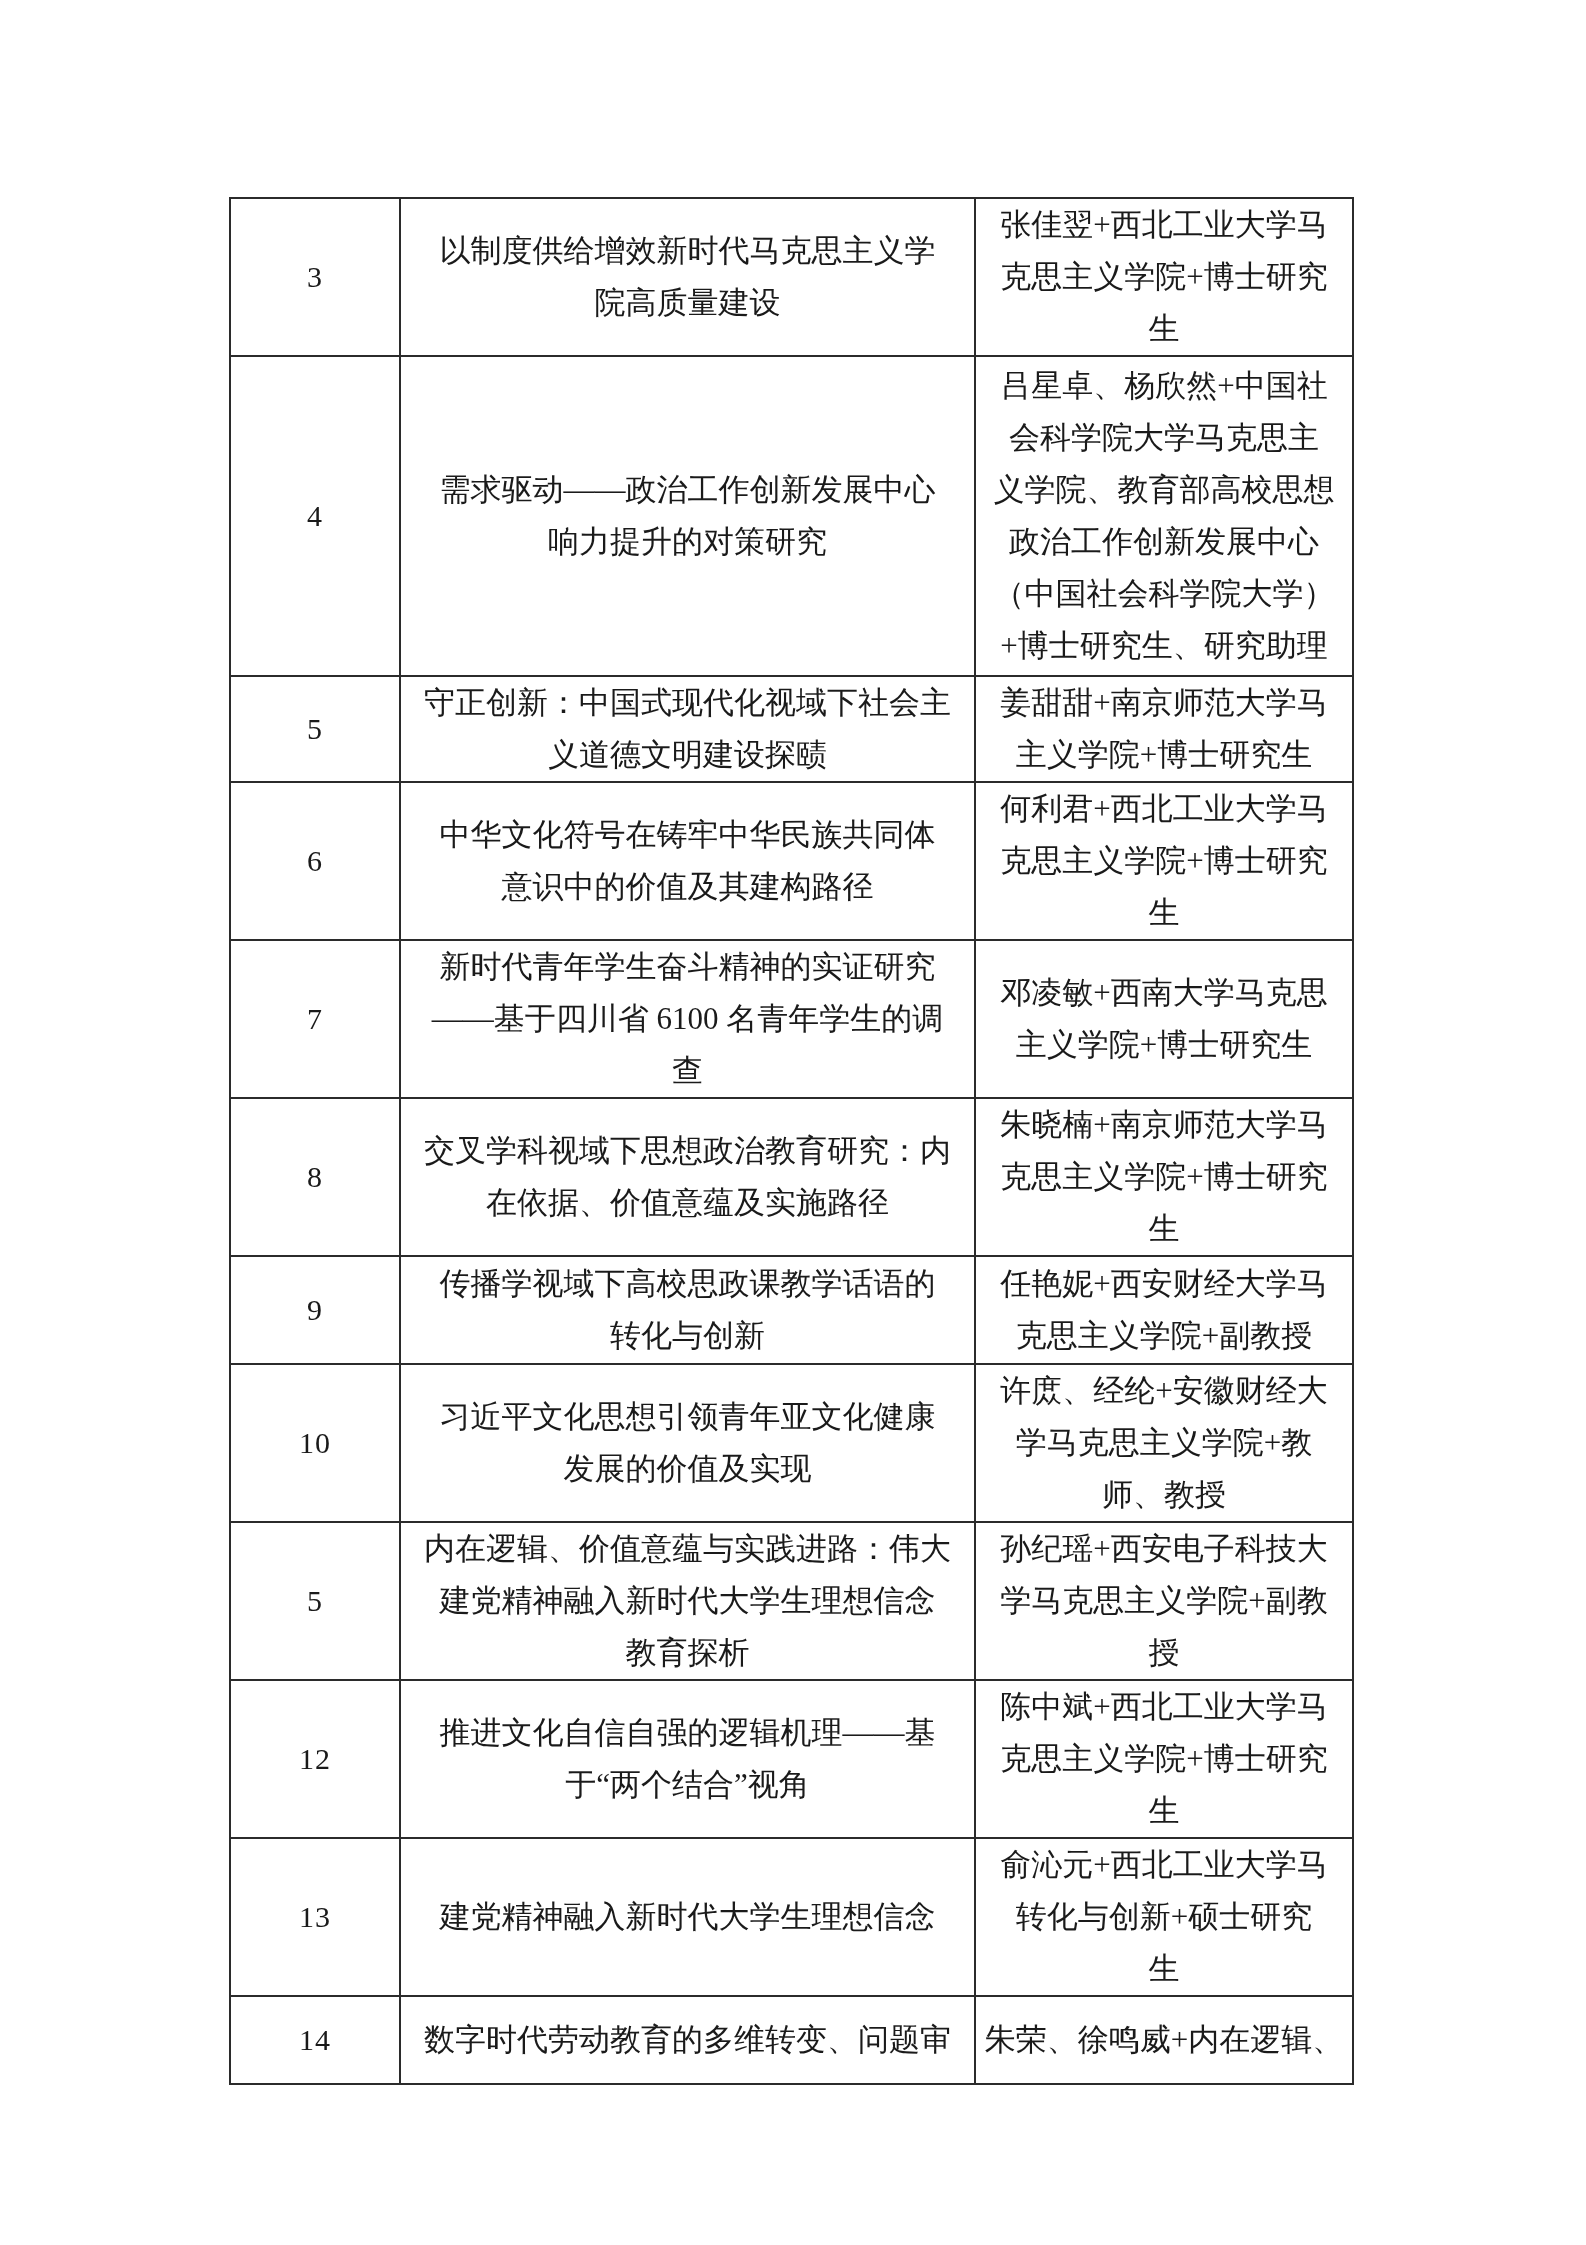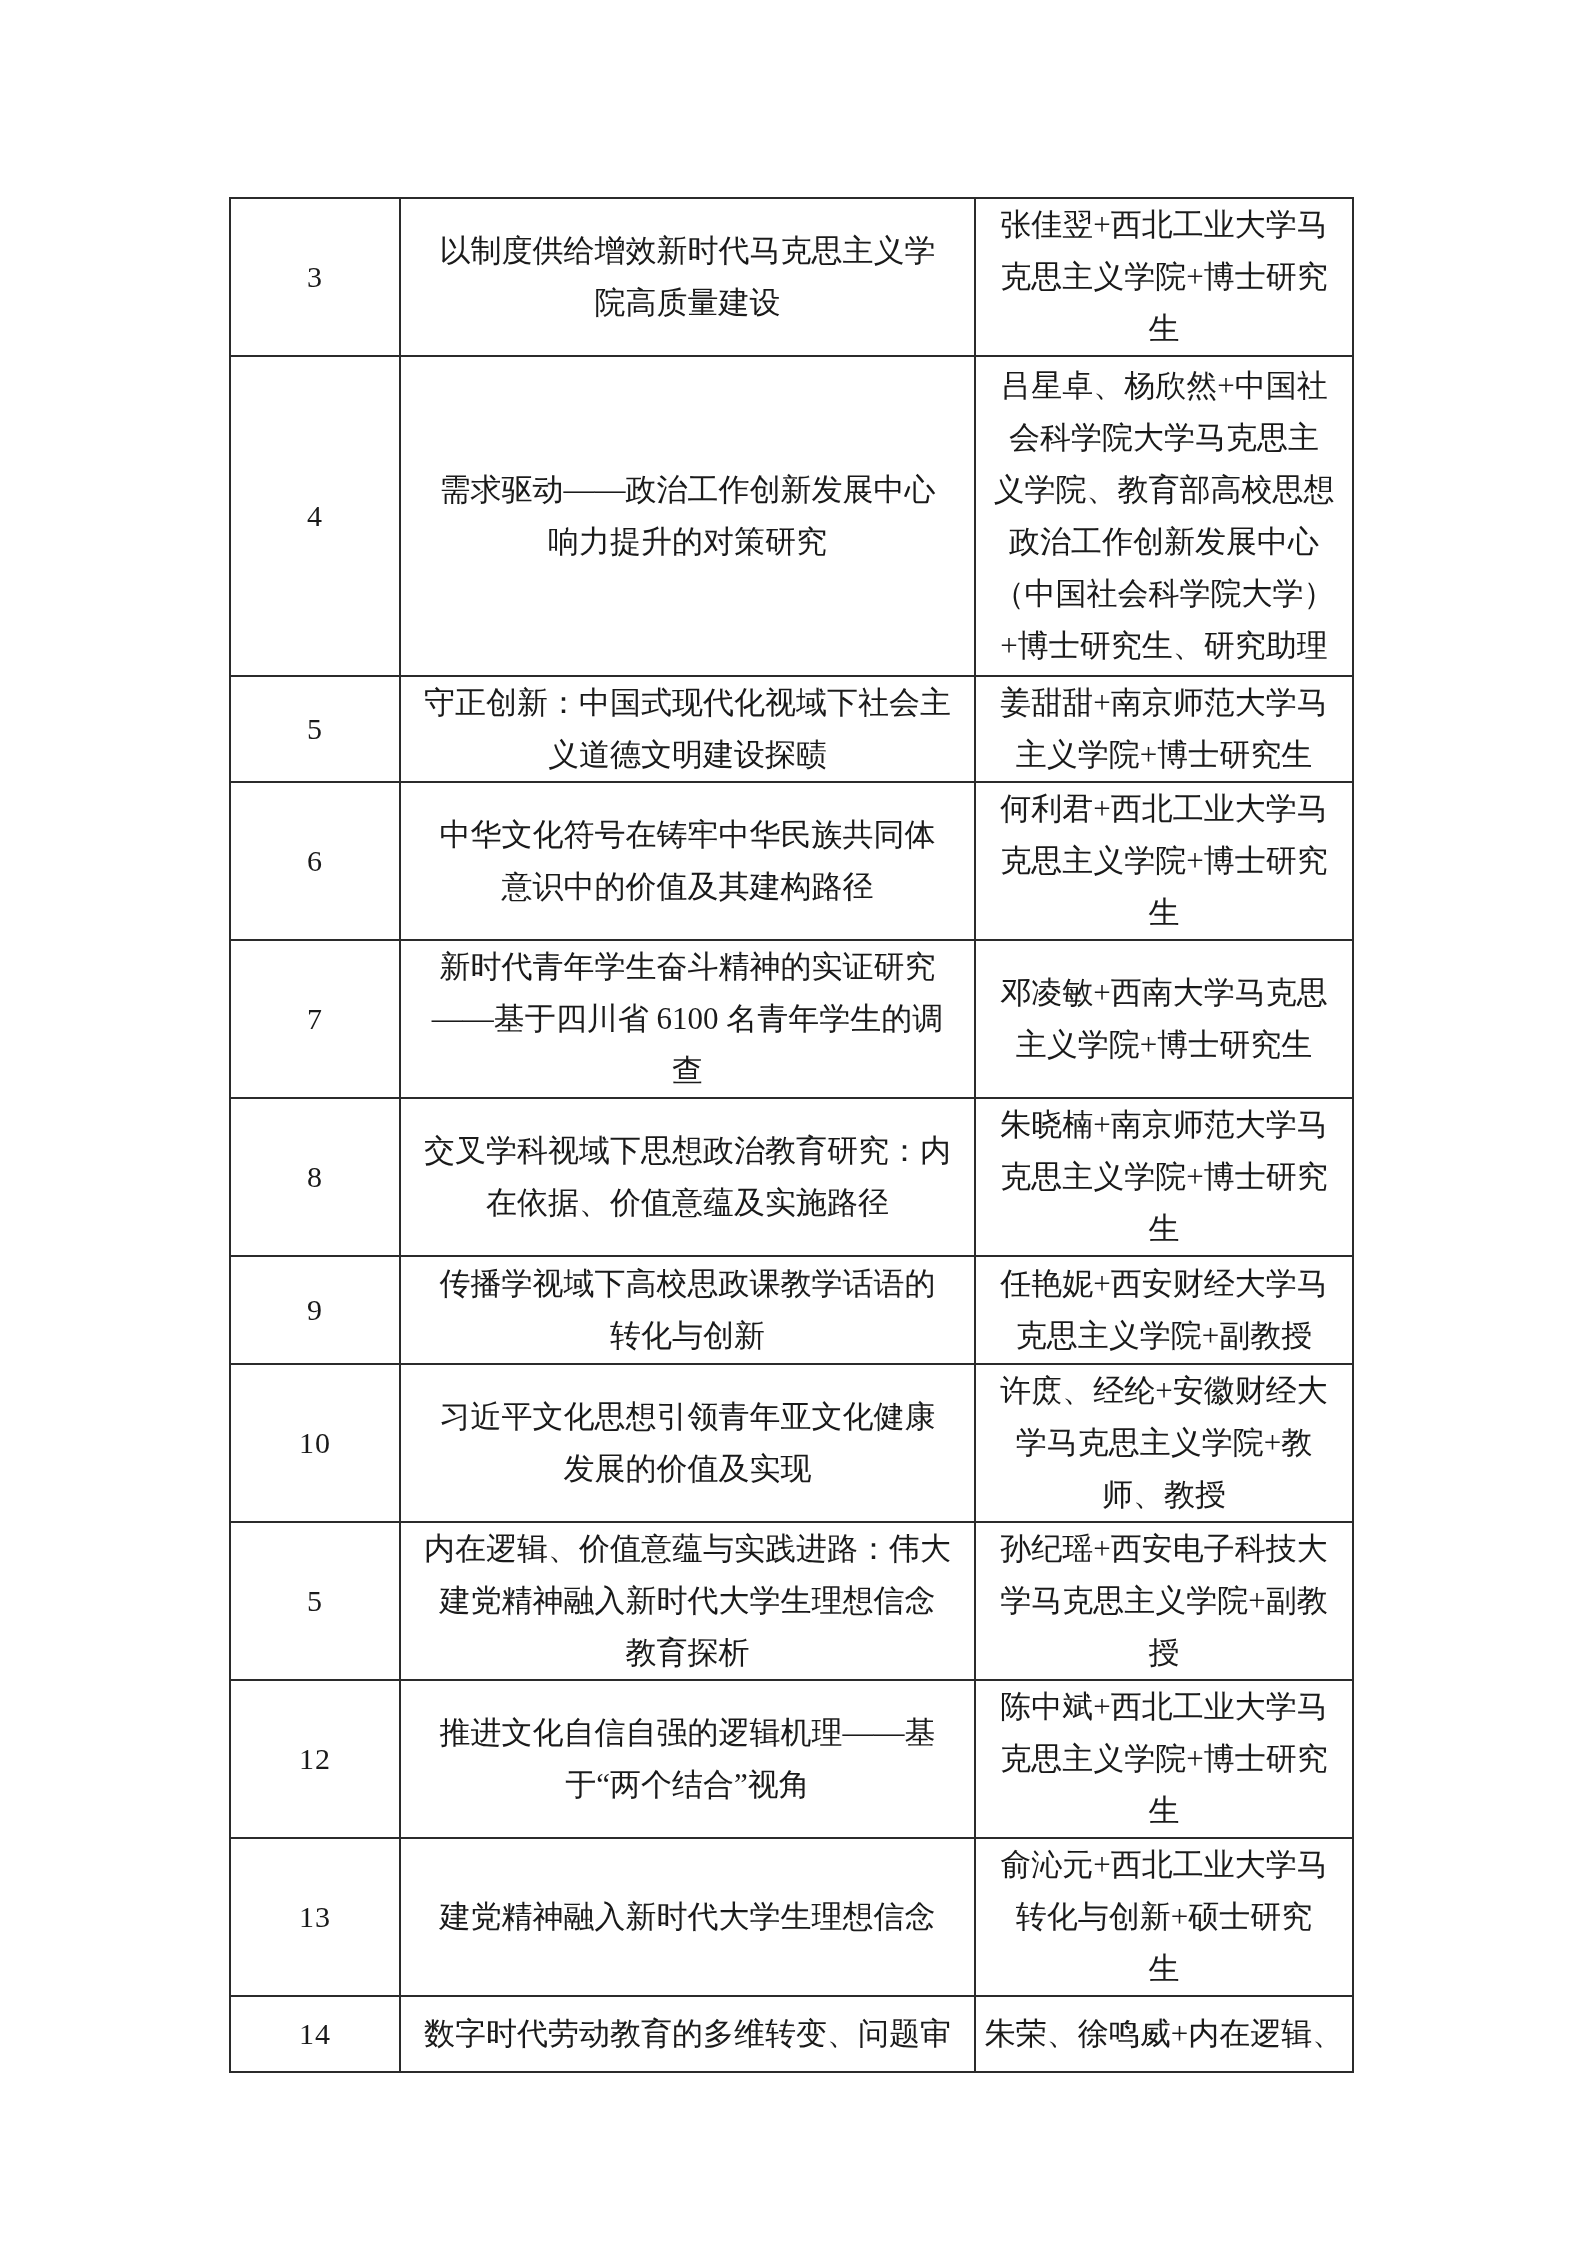--- a/index.html
+++ b/index.html
@@ -125,20 +125,20 @@
 克思主义学院+博士研究
 生</td>
       </tr>
       <tr style="height:150px">
         <td class="c-num">13</td>
         <td class="c-title">建党精神融入新时代大学生理想信念</td>
         <td class="c-auth">俞沁元+西北工业大学马
 转化与创新+硕士研究
 生</td>
       </tr>
-      <tr style="height:76px">
+      <tr style="height:88px">
         <td class="c-num">14</td>
         <td class="c-title">数字时代劳动教育的多维转变、问题审</td>
         <td class="c-auth">朱荣、徐鸣威+内在逻辑、</td>
       </tr>
     </tbody>
   </table>
 </div>
 
 </body></html>

